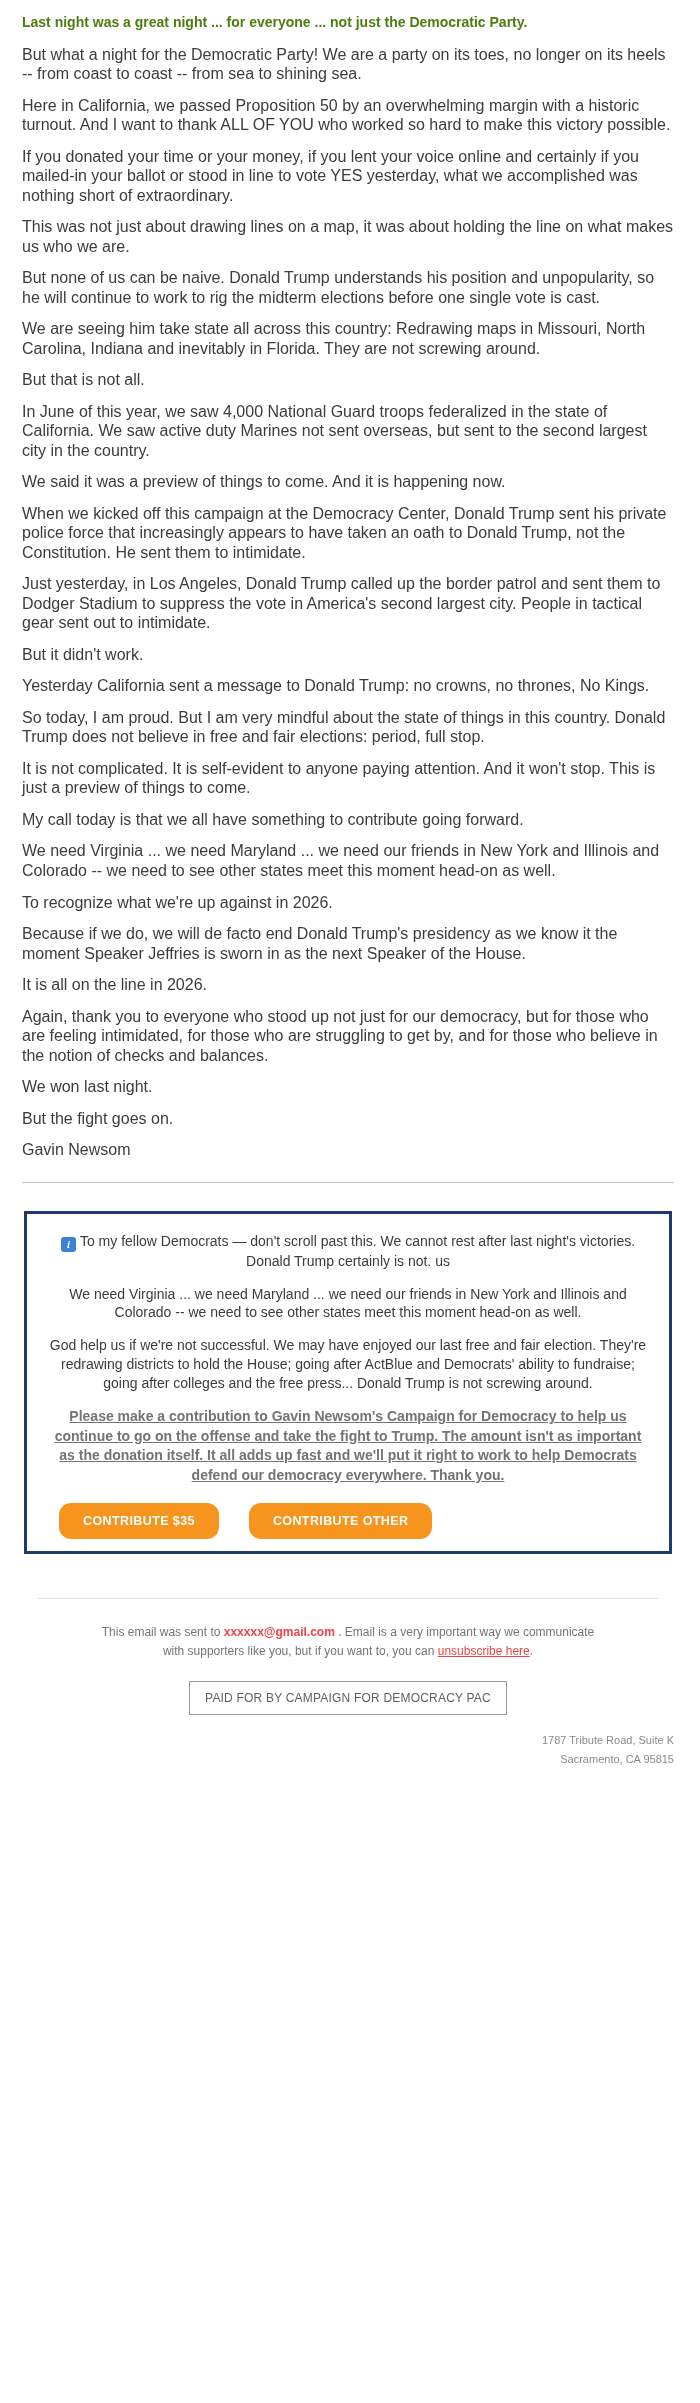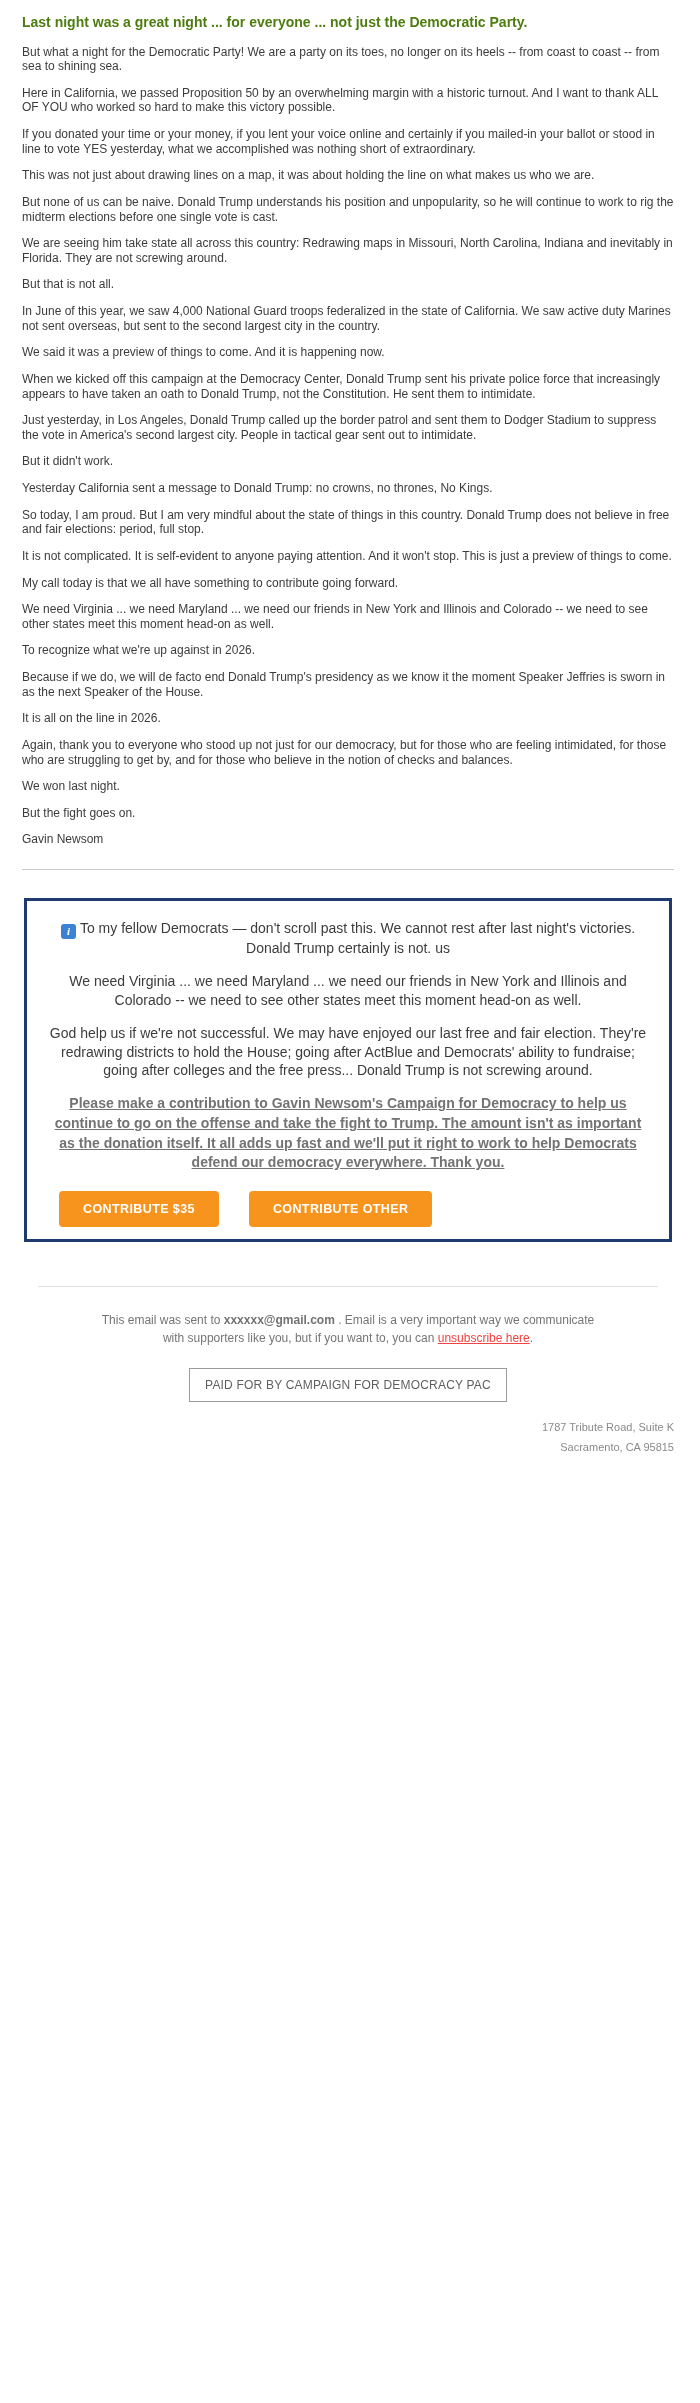--- a/index.html
+++ b/index.html
@@ -14,21 +14,21 @@
   .email { padding: 14px 26px 0 22px; }
   .headline {
     margin: 0 0 13px;
     font-size: 14px;
     line-height: 1.25;
     font-weight: bold;
     color: #4d7c0f;
   }
   .para {
     margin: 0 0 12px;
-    font-size: 12px;
+    font-size: 16px;
     line-height: 1.22;
   }
   .signature { margin-bottom: 14px; }
   .divider {
     border: none;
     border-top: 1px solid #c9c9c9;
     margin: 22px 0 0;
   }
   .cta-box {
     margin: 28px 2px 0;
@@ -75,39 +75,39 @@
     margin: 16px 0 8px;
   }
   .btn {
     display: inline-block;
     background: #f7941d;
     color: #ffffff;
     font-size: 12.5px;
     font-weight: bold;
     letter-spacing: 0.4px;
     padding: 11px 24px;
-    border-radius: 4px;
+    border-radius: 12px;
     text-decoration: none;
     white-space: nowrap;
     cursor: pointer;
   }
   .footer-divider {
     border: none;
     border-top: 1px solid #e0e0e0;
     margin: 44px 16px 0;
   }
   .footer { text-align: center; }
   .footer-text {
     max-width: 505px;
     margin: 24px auto 0;
     font-size: 12px;
     line-height: 1.55;
     color: #757575;
   }
-  .email-addr { font-weight: bold; color: #737373; }
+  .email-addr { font-weight: bold; color: #ef4444; }
   .unsub { color: #ef4444; cursor: pointer; text-decoration: underline; }
   .paid-box-wrap { margin-top: 20px; }
   .paid-box {
     display: inline-block;
     border: 1px solid #9b9b9b;
     padding: 9px 15px;
     font-size: 12px;
     letter-spacing: 0.2px;
     color: #5f5f5f;
     background: #ffffff;

